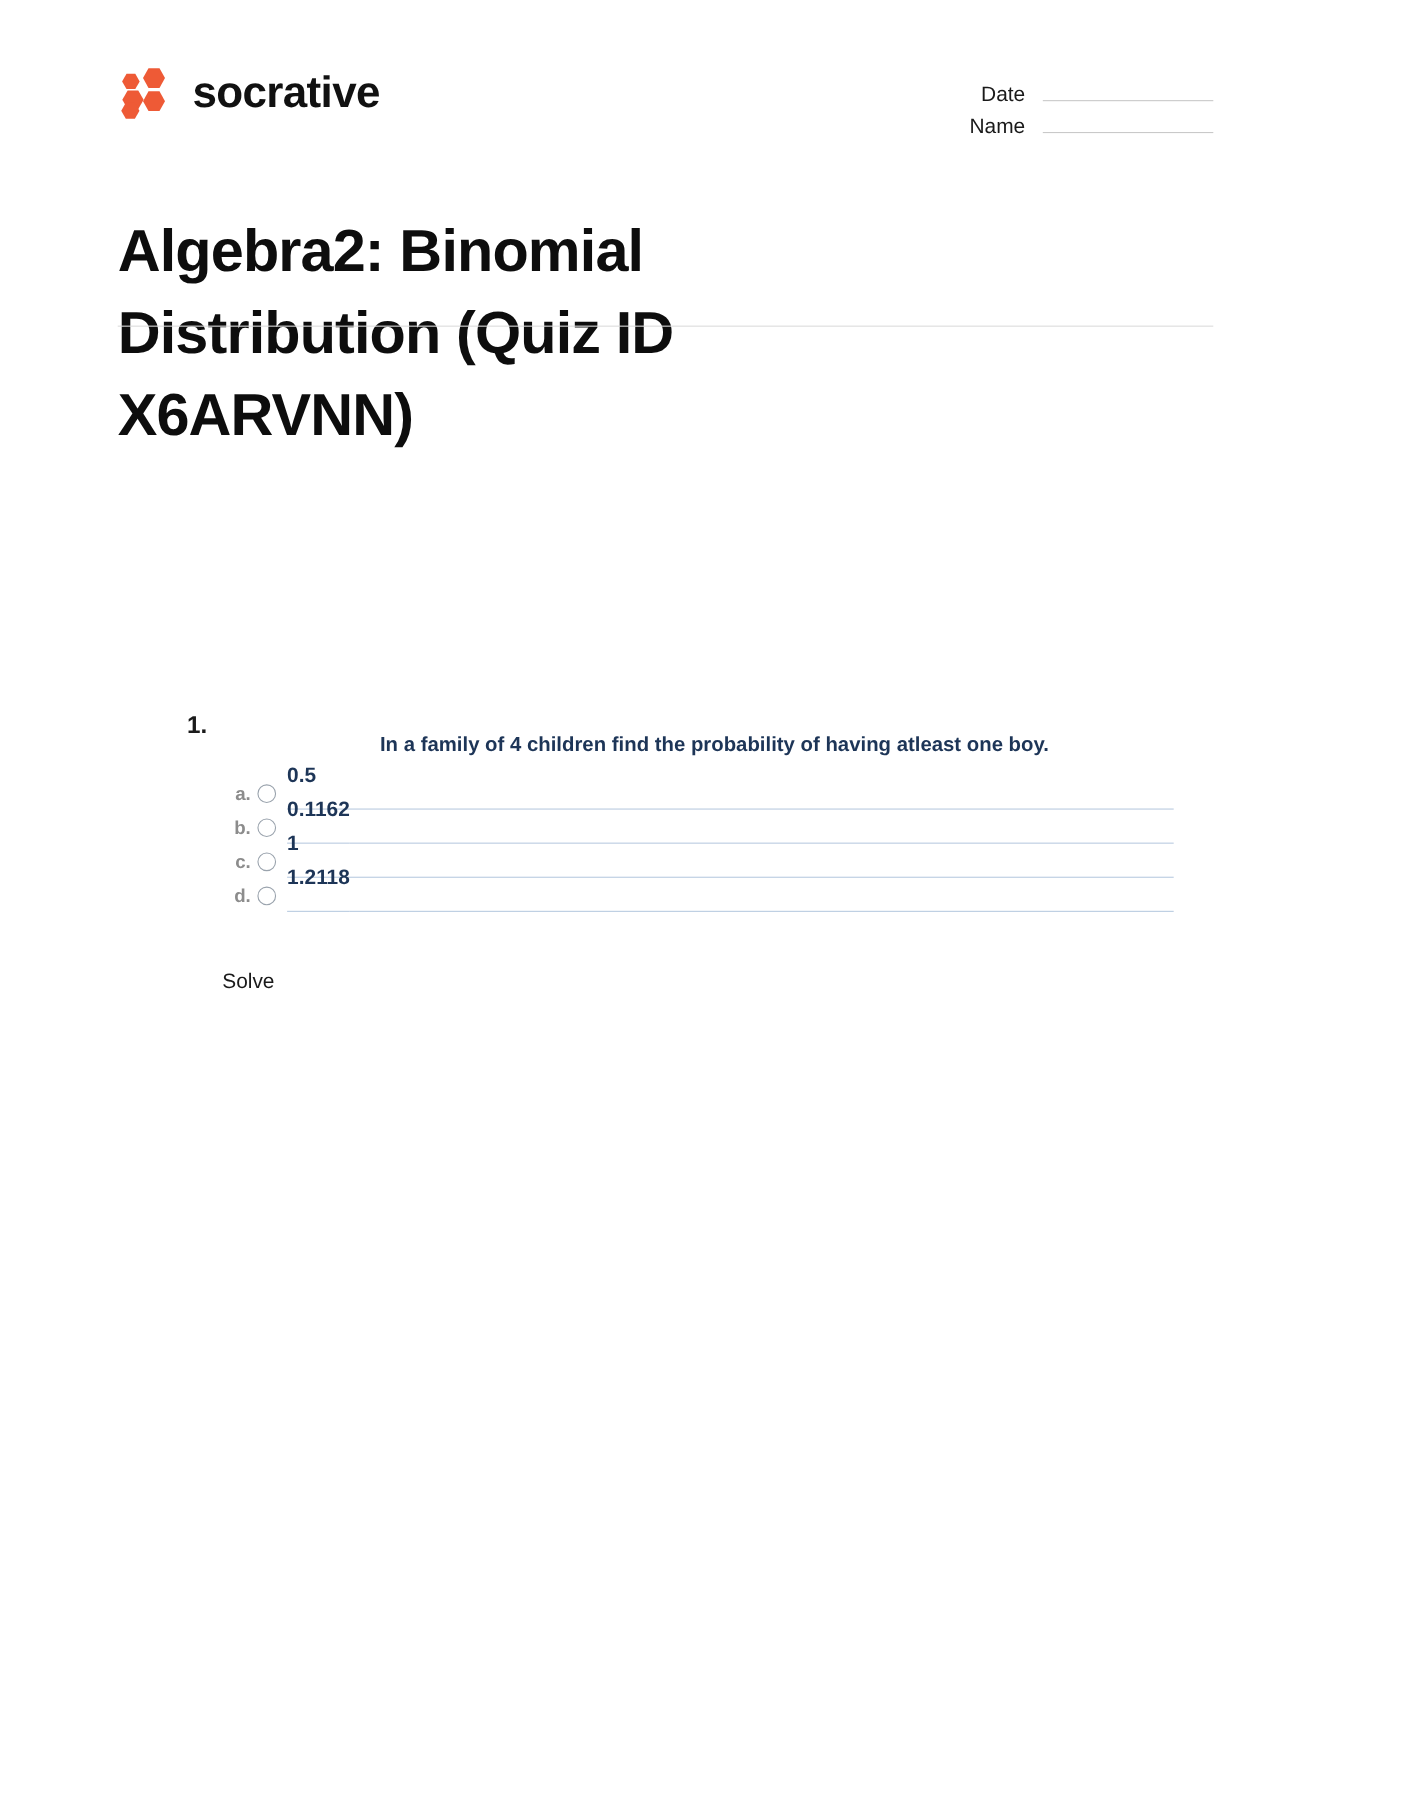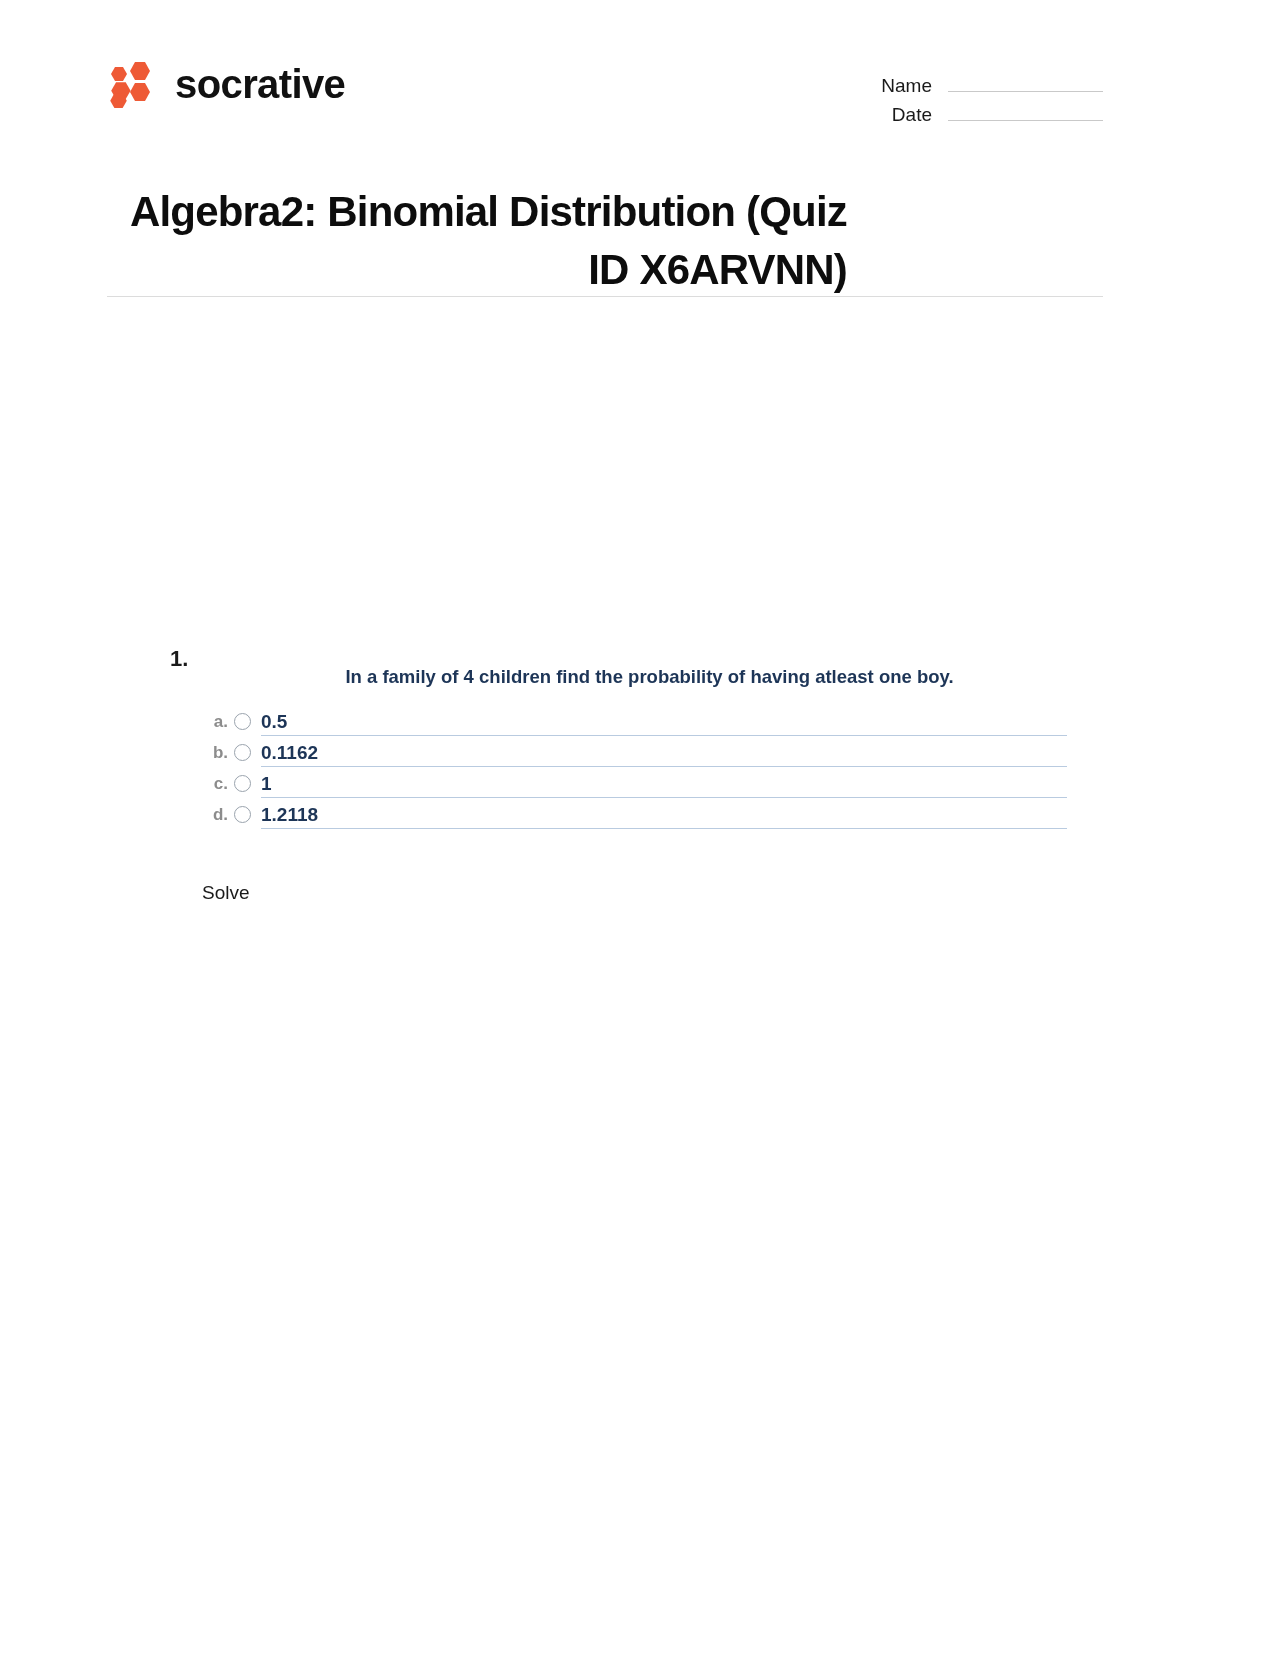--- a/index.html
+++ b/index.html
@@ -85,26 +85,25 @@
     top: 137px;
     width: 300px;
   }
 
   
   .quiz-title {
     position: absolute;
     left: 107px;
     top: 155px;
     width: 740px;
-    font-size: 42px;
+    font-size: 54px;
     font-weight: 600;
     line-height: 1.38;
     letter-spacing: -0.8px;
     color: #0d0d0d;
-    text-align: right;
   }
 
   .title-rule {
     position: absolute;
     left: 107px;
     top: 296px;
     width: 996px;
     border-top: 1.2px solid #dcdcdc;
   }
 
@@ -169,21 +168,21 @@
   }
 
   
   #question-1 { top: 320px; }
   #question-1 .q-number { left: 170px; top: 326px; font-size: 22px; }
   #question-1 .q-card { left: 232px; top: 344px; width: 835px; }
   #question-1 .q-prompt { font-size: 18.5px; line-height: 1.45; text-align: center; }
   #question-1 .opt-row { height: 31px; margin-left: -30px; }
   #question-1 .opt-letter { width: 26px; font-size: 17px; padding-bottom: 4px; }
   #question-1 .opt-bubble { width: 15px; height: 15px; margin: 0 10px 6px 6px; }
-  #question-1 .opt-text { font-size: 19px; padding-bottom: 2px; }
+  #question-1 .opt-text { font-size: 19px; padding-bottom: 18px; }
   #question-1 .solve-label { left: 202px; top: 562px; }
 
   
   #question-2 { top: 850px; }
 </style>
 </head>
 <body>
 
 <div class="page">
 
@@ -199,25 +198,25 @@
             <polygon points="28,25 38,25 43,34 38,43 28,43 23,34"></polygon>
             <polygon points="7,42 16,42 20.5,50 16,58 7,58 2.5,50" transform="translate(0,-7) scale(0.92) translate(1,4)"></polygon>
           </g>
         </svg>
       </span>
       <span class="brand-wordmark">socrative</span>
     </div>
 
     <div class="meta-fields">
       <div class="meta-row">
-        <span class="meta-label">Name</span>
+        <span class="meta-label">Date</span>
         <span class="meta-line"></span>
       </div>
       <div class="meta-row">
-        <span class="meta-label">Date</span>
+        <span class="meta-label">Name</span>
         <span class="meta-line"></span>
       </div>
     </div>
   </div>
 
 
   <h1 class="quiz-title">Algebra2: Binomial Distribution (Quiz ID X6ARVNN)</h1>
   <div class="title-rule"></div>
 
   <div class="question" id="question-1">

